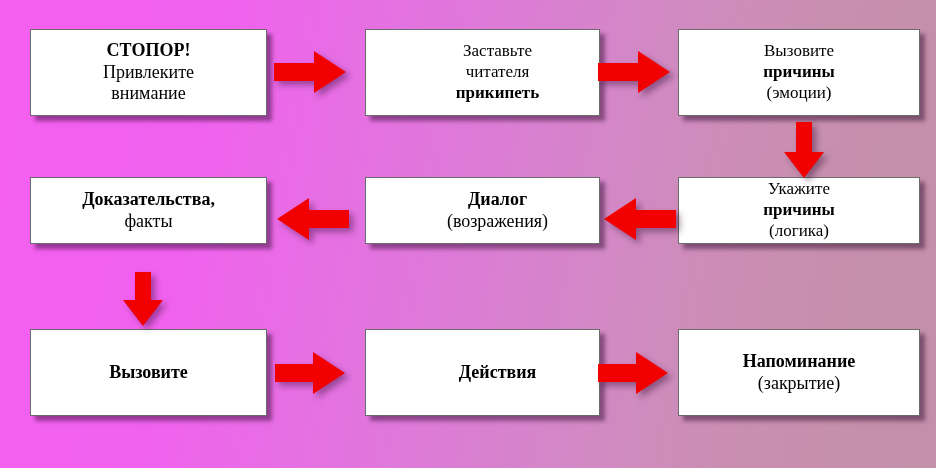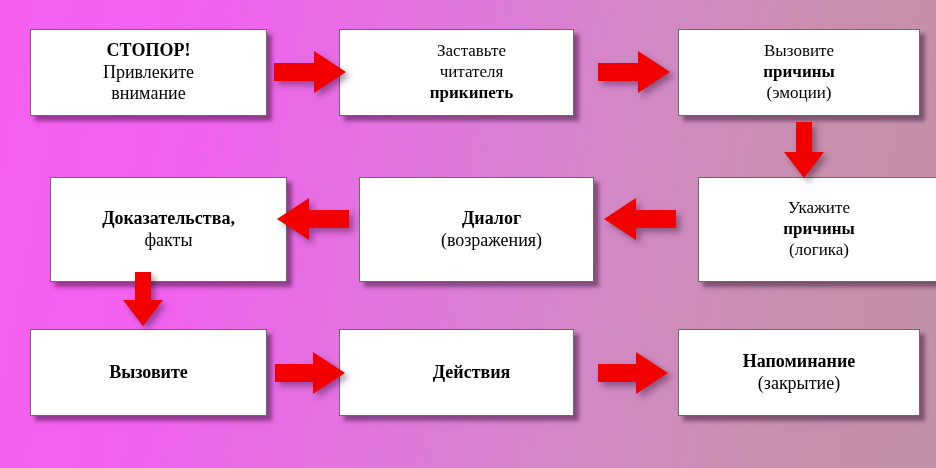--- a/index.html
+++ b/index.html
@@ -44,25 +44,25 @@
   }
   .box .ln {
     display: block;
     white-space: nowrap;
   }
   .reg { font-weight: normal; }
   .bld { font-weight: bold; }
 
   
   .r1 { top: 29px;  height: 87px; }
-  .r2 { top: 177px; height: 105px; margin-left: 20px; }
+  .r2 { top: 177px; height: 67px; }
   .r3 { top: 329px; height: 87px; }
 
   .c1 { left: 30px;  width: 237px; }
-  .c2 { left: 339px; width: 235px; padding-left: 36px; }
+  .c2 { left: 365px; width: 235px; padding-left: 36px; }
   .c3 { left: 678px; width: 242px; }
 
   .fs17 { font-size: 17px; }
   .fs18 { font-size: 18px; }
 
   
   .arrow {
     position: absolute;
     filter: drop-shadow(4px 4px 3px rgba(40, 5, 40, 0.40));
   }

